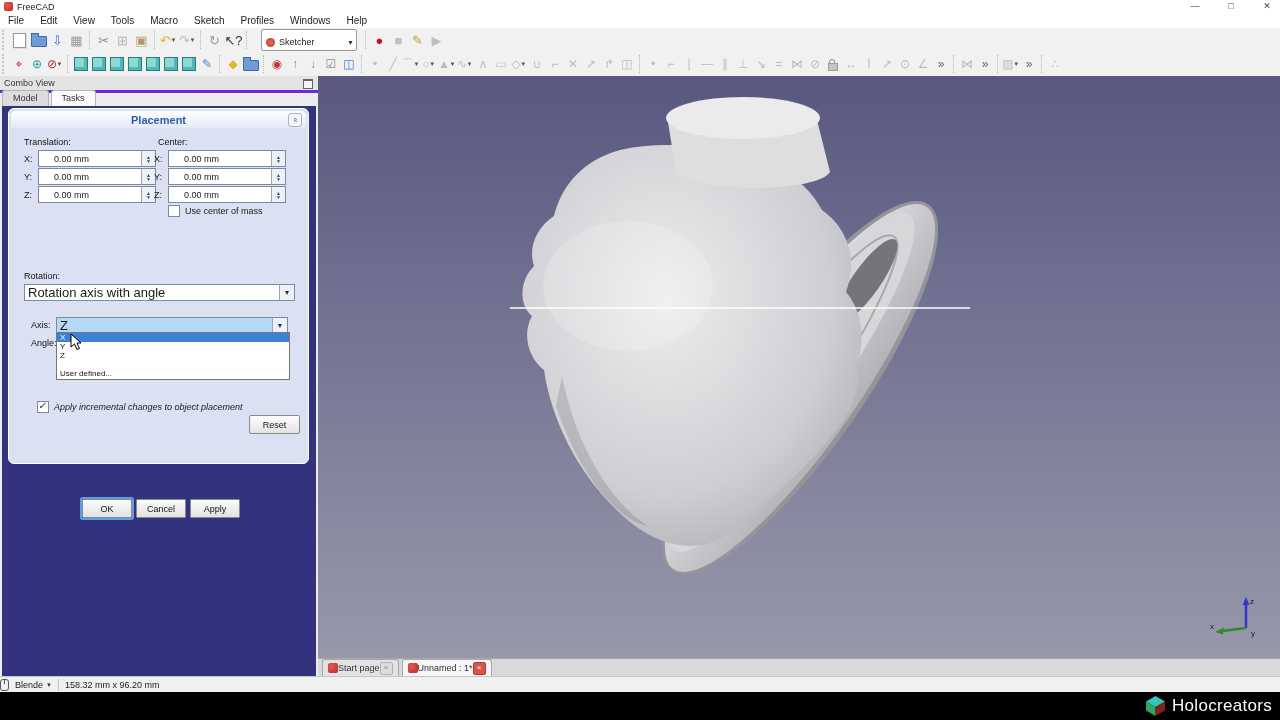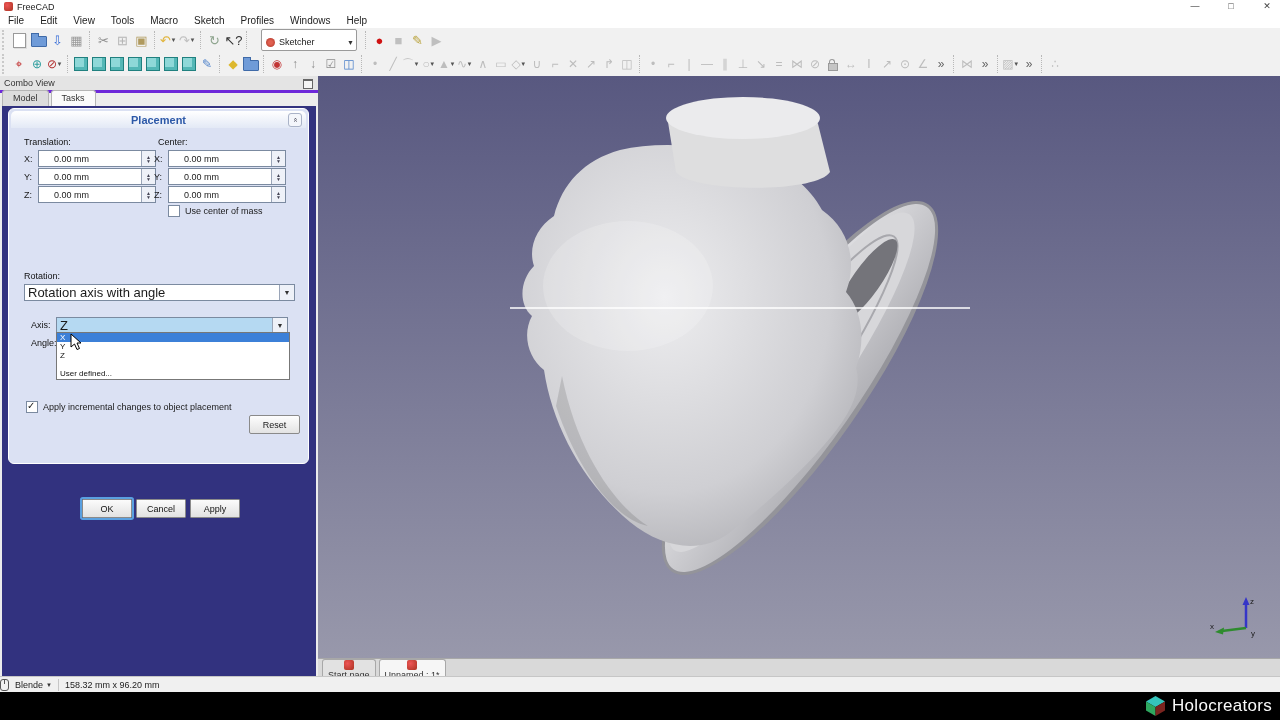--- a/index.html
+++ b/index.html
@@ -106,21 +106,21 @@
   .pbtn-row{position:absolute;left:0;top:393px;width:324px;height:18px;}
   .pbtn{position:absolute;width:48px;height:17px;background:linear-gradient(#fbfbfb,#e2e2e2);
         border:1px solid #8a8a8a;border-radius:1px;font-size:9px;display:flex;align-items:center;justify-content:center;color:#111;}
   .pbtn.focused{box-shadow:0 0 0 2px #5aa0e0;}
 
   
   .viewport{position:absolute;left:318px;top:76px;width:962px;height:582px;}
   .mdibar{position:absolute;left:318px;top:658px;width:962px;height:18px;background:#d9d9d9;
           border-top:1px solid #a8a8a8;display:flex;align-items:flex-end;padding-left:4px;box-sizing:border-box;}
   .mtab{height:16px;display:flex;align-items:center;padding:0 5px;font-size:9px;
-        border:1px solid #a8a8a8;border-bottom:none;border-radius:3px 3px 0 0;background:#e2e2e2;color:#333;margin-right:3px;flex-direction:column;}
+        border:1px solid #a8a8a8;border-bottom:none;border-radius:3px 3px 0 0;background:#e2e2e2;color:#333;margin-right:3px;}
   .mtab.active{background:#f6f6f6;}
   .ic-fc{width:10px;height:10px;border-radius:2px;background:radial-gradient(circle at 35% 35%,#e55,#a32);flex:none;}
   .mclose{width:11px;height:11px;border:1px solid #b0b0b0;border-radius:2px;background:#dcdcdc;color:#888;
           font-size:8px;line-height:9px;text-align:center;}
   .mclose.red{background:#d9534f;border-color:#b03a36;color:#fff;}
 
   
   .statusbar{position:absolute;left:0;top:676px;width:1280px;height:16px;background:#f0f0f0;
              border-top:1px solid #c6c6c6;display:flex;align-items:center;box-sizing:border-box;}
   .status-left{font-size:9px;color:#222;margin-left:3px;flex:1;white-space:nowrap;overflow:hidden;}
@@ -524,21 +524,21 @@
 
         <div class="sec-label" style="left:22px;top:229px;">Angle:</div>
 
         <div class="droplist">
             <div class="opt hl">X</div>
             <div class="opt">Y</div>
             <div class="opt">Z</div>
             <div class="opt">User defined...</div>
           </div>
 
-        <div class="cbrow" style="left:17px;top:292px;">
+        <div class="cbrow" style="left:28px;top:292px;font-style:italic;">
           <span class="cb checked"></span>
           <span>Apply incremental changes to object placement</span>
         </div>
 
         <div class="reset-btn">Reset</div>
       </div>
 
       <div class="pbtn-row">
           <div class="pbtn focused" style="left: 80px;">OK</div>
           <div class="pbtn" style="left: 134px;">Cancel</div>

